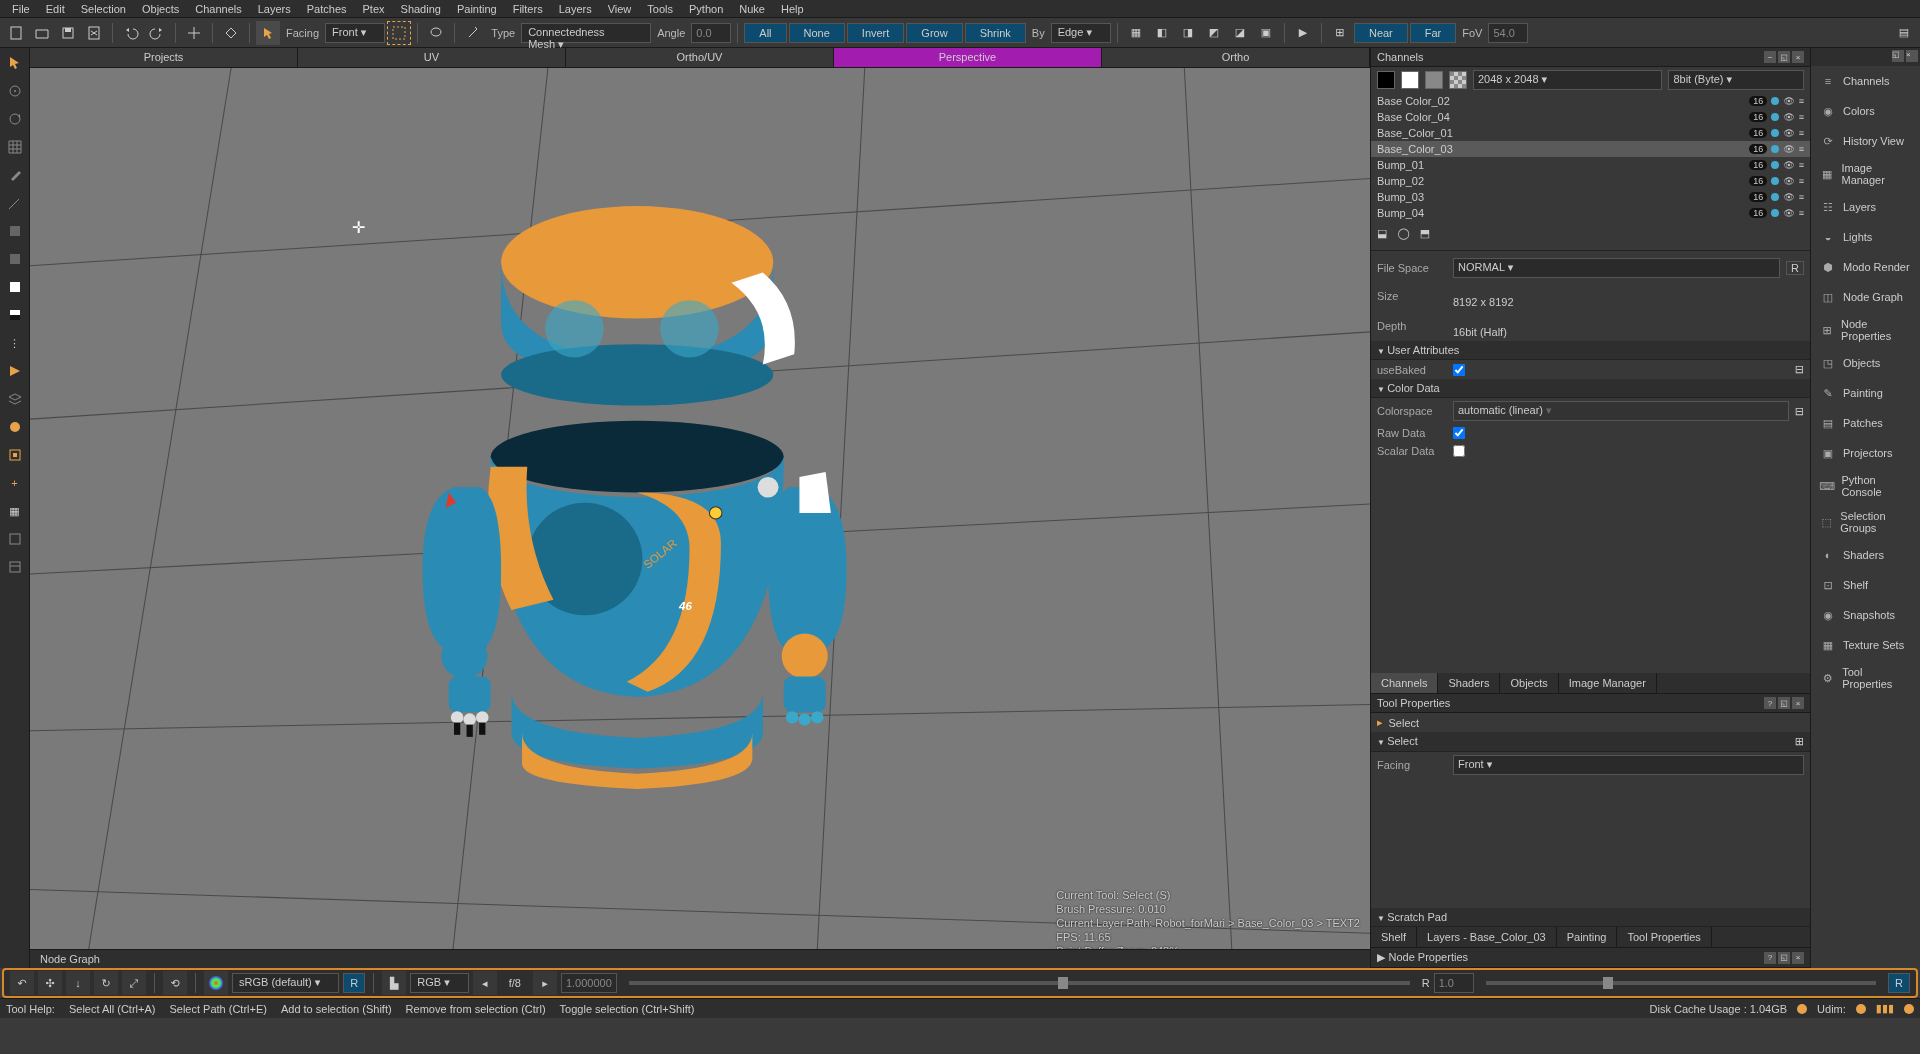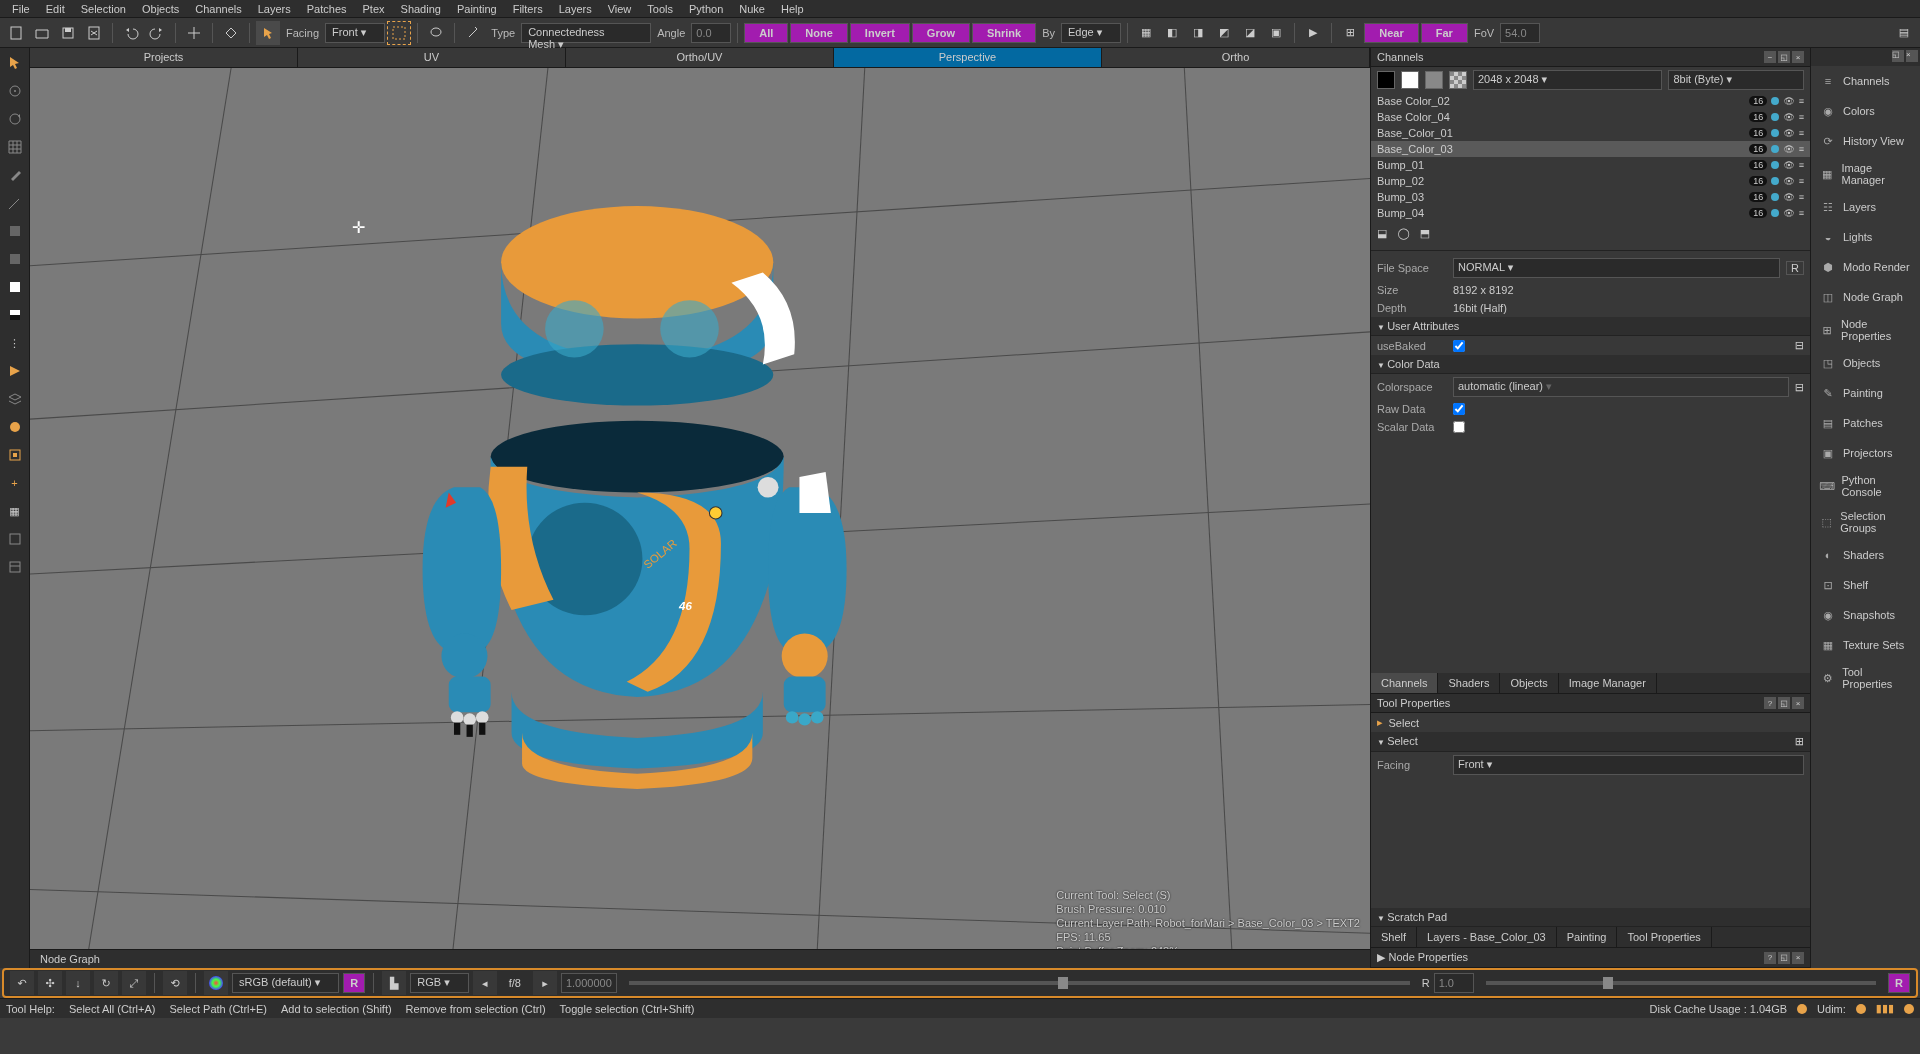--- a/index.html
+++ b/index.html
@@ -8,27 +8,27 @@
 
 .menubar { height:18px; background:#2e2e2e; display:flex; align-items:center; padding:0 4px; border-bottom:1px solid #1a1a1a; }
 .menubar span { padding:0 8px; cursor:pointer; }
 
 
 .toolbar { height:30px; background:#383838; display:flex; align-items:center; padding:0 4px; border-bottom:1px solid #1a1a1a; gap:2px; }
 .tbtn { width:24px; height:24px; background:#383838; border:1px solid transparent; display:flex; align-items:center; justify-content:center; cursor:pointer; }
 .tsep { width:1px; height:20px; background:#555; margin:0 4px; }
 .tlabel { padding:0 4px; color:#bbb; }
 .tselect { background:#2a2a2a; border:1px solid #555; padding:2px 18px 2px 6px; color:#ccc; height:20px; position:relative; }
-.tbtn-wide { padding:0 14px; height:20px; background:#a21caf; border:1px solid #555; display:flex; align-items:center; cursor:pointer;font-weight:bold; }
+.tbtn-wide { padding:0 14px; height:20px; background:#0c4a6e; border:1px solid #555; display:flex; align-items:center; cursor:pointer; }
 .tinput { background:#2a2a2a; border:1px solid #555; padding:2px 4px; height:20px; width:40px; color:#888; }
 
 
 .viewtabs { height:20px; background:#2e2e2e; display:flex; border-bottom:1px solid #1a1a1a; }
 .viewtab { flex:1; text-align:center; padding:3px 0; border-right:1px solid #1a1a1a; cursor:pointer; background:#383838; }
-.viewtab.active { background:#0369a1; }
+.viewtab.active { background:#a21caf; }
 
 
 .main { display:flex; height:920px; }
 .leftbar { width:30px; background:#2e2e2e; display:flex; flex-direction:column; align-items:center; padding-top:4px; gap:6px; border-right:1px solid #1a1a1a; }
 .lbtn { width:22px; height:22px; display:flex; align-items:center; justify-content:center; cursor:pointer; }
 
 
 .viewport { flex:1; position:relative; background:#7a7a7a; overflow:hidden; }
 .viewport svg.grid { position:absolute; inset:0; width:100%; height:100%; }
 .hud { position:absolute; right:10px; bottom:10px; text-align:left; color:#d0d0d0; font-size:11px; line-height:14px; text-shadow:0 0 2px #000; }
@@ -42,21 +42,21 @@
 .panel-hdr .icons span { width:12px; height:12px; background:#555; font-size:8px; display:flex; align-items:center; justify-content:center; }
 .section-hdr { background:#2e2e2e; padding:3px 6px; border-bottom:1px solid #222; cursor:pointer; }
 .section-hdr::before { content:"▼ "; font-size:8px; }
 .channel-row { display:flex; align-items:center; padding:2px 6px; gap:4px; }
 .channel-row.sel { background:#5a5a5a; }
 .channel-row .name { flex:1; }
 .channel-row .badge { background:#111; border-radius:6px; padding:0 4px; font-size:9px; }
 .swatch { width:18px; height:18px; border:1px solid #666; }
 .row { display:flex; align-items:center; padding:3px 6px; gap:6px; }
 .row .lbl { width:70px; text-align:left; color:#aaa; }
-.row .val { flex:1; }
+.row .val { flex:1;margin-top:12px; }
 .pinput { flex:1; background:#2a2a2a; border:1px solid #555; padding:2px 4px; height:20px; color:#ccc; }
 .pinput.dis { color:#666; background:#333; }
 .chk { width:12px; height:12px; }
 .subtabs { display:flex; background:#2e2e2e; border-bottom:1px solid #1a1a1a; }
 .subtab { padding:4px 10px; cursor:pointer; border-right:1px solid #1a1a1a; }
 .subtab.active { background:#4a4a4a; }
 
 
 .palette { width:110px; background:#383838; border-left:1px solid #1a1a1a; display:flex; flex-direction:column; }
 .palette-top { height:18px; background:#2e2e2e; display:flex; justify-content:flex-end; gap:2px; padding:2px; }

